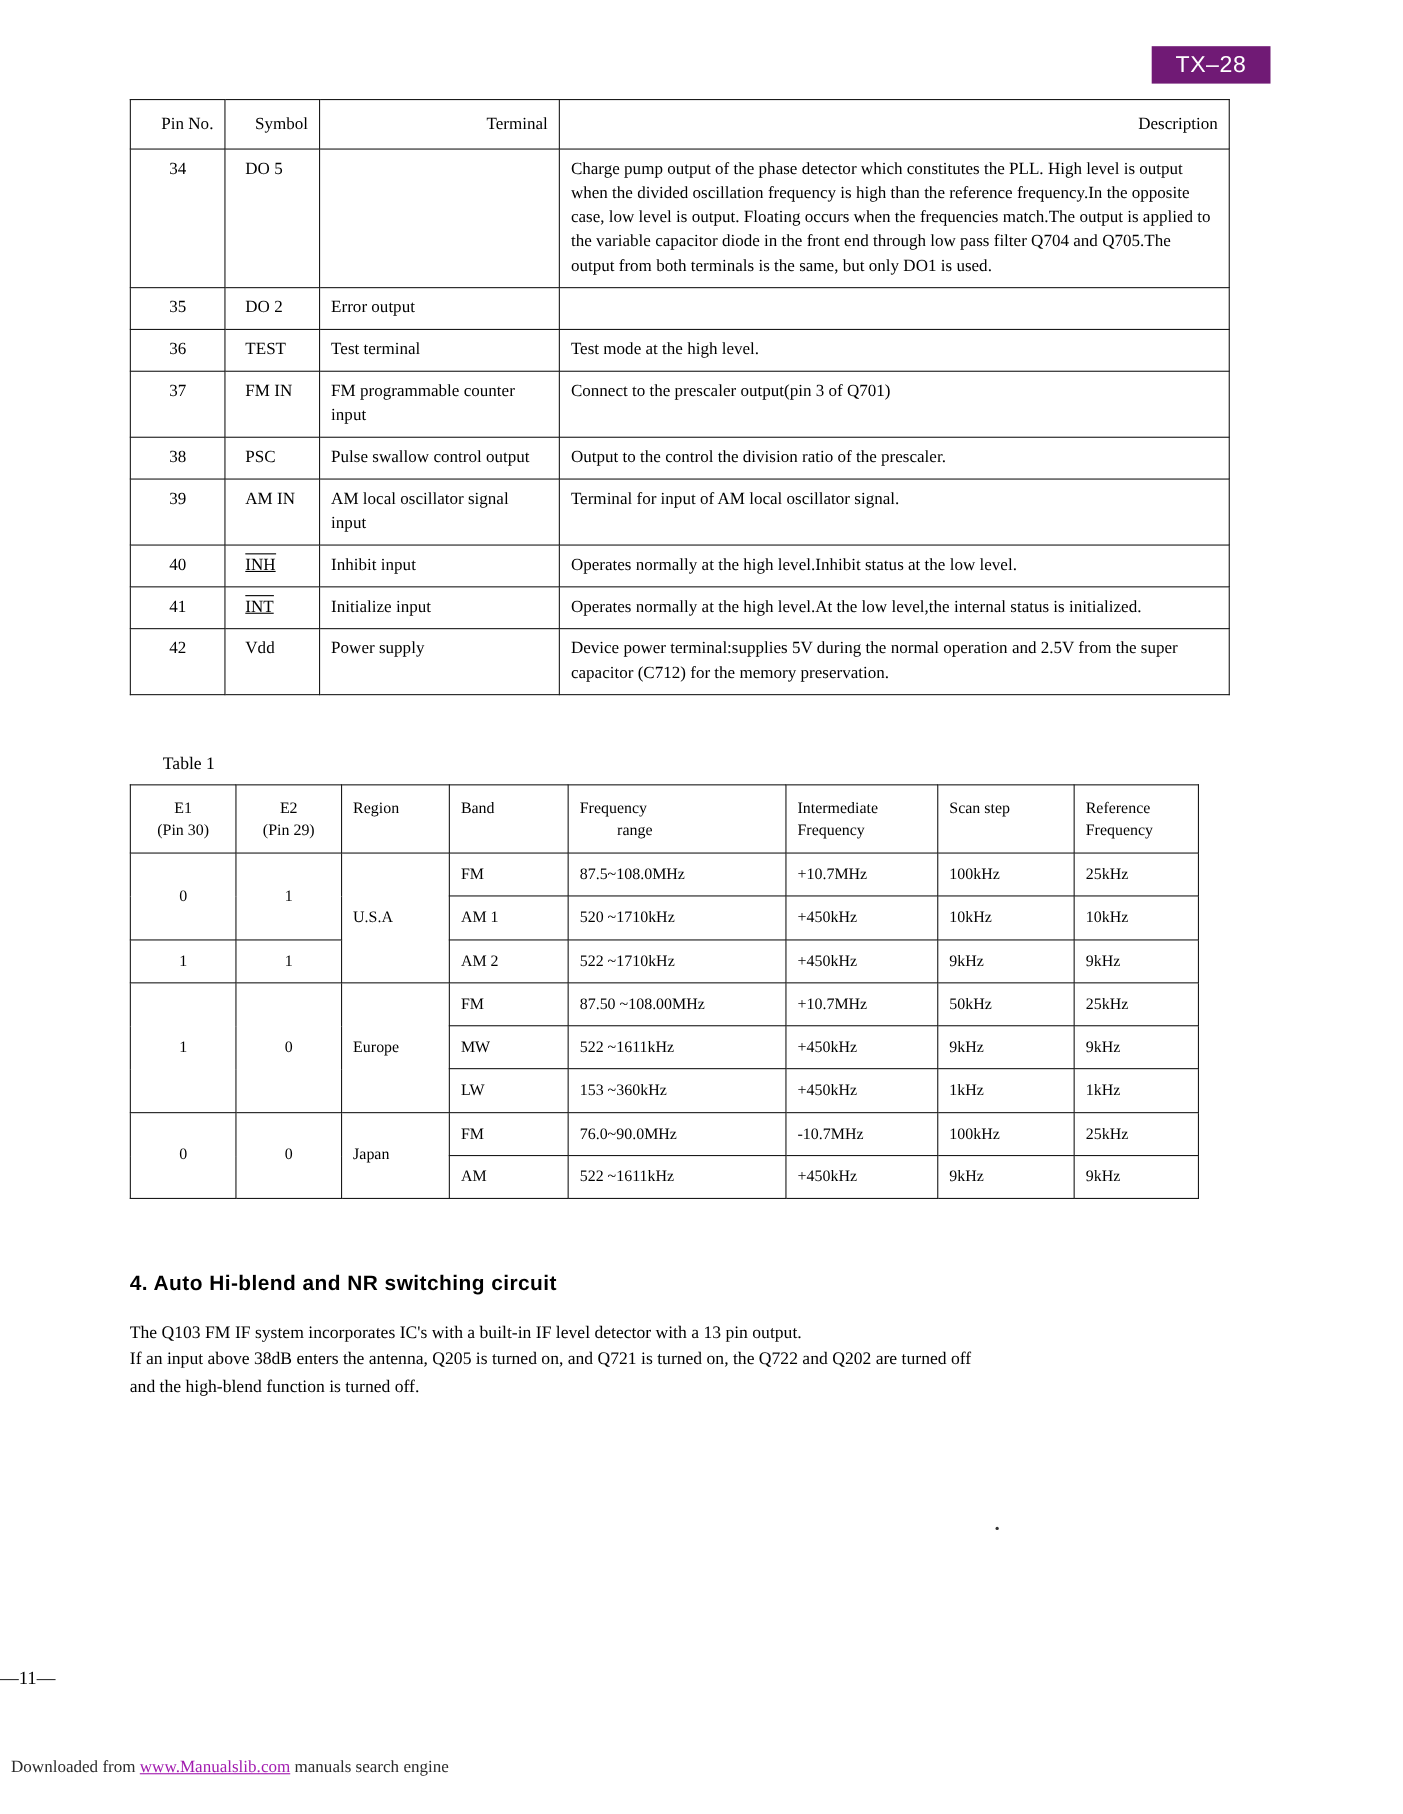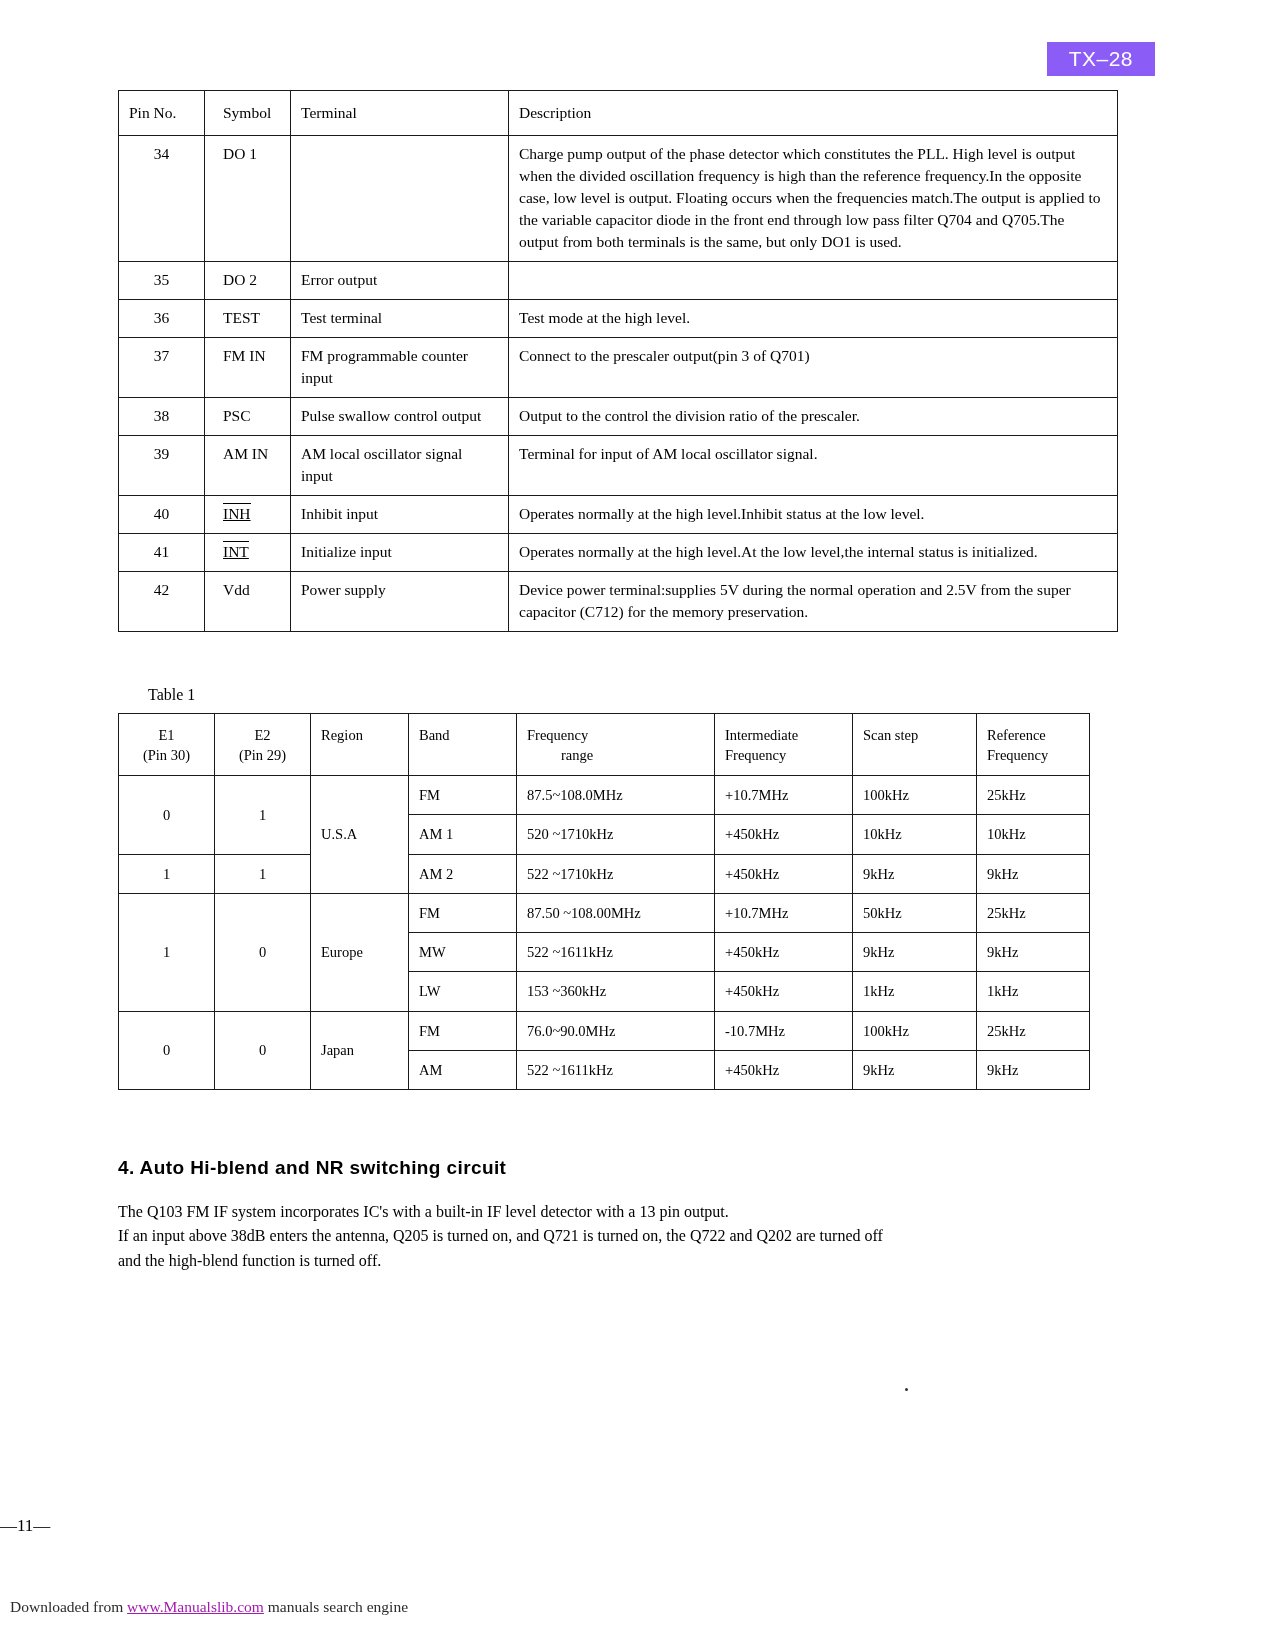--- a/index.html
+++ b/index.html
@@ -9,21 +9,21 @@
     background:#ffffff;
     font-family:"Liberation Serif", serif;
     color:#000;
     position:relative;
     overflow:hidden;
   }
 
   
   .model-badge{
     position:absolute; top:42px; right:120px;
-    background:#8b5cf6; color:#fff;
+    background:#701a75; color:#fff;
     font-family:"Liberation Sans", sans-serif;
     font-size:21px; letter-spacing:.5px;
     padding:6px 22px 7px 22px;
     line-height:1;
   }
 
   
   .page{ position:absolute; left:0; top:0; width:1275px; height:1649px; }
 
   
@@ -32,21 +32,21 @@
     border-collapse:collapse;
     font-size:15.5px;
   }
   .pin-table td, .pin-table th{
     border:1.3px solid #1a1a1a;
     padding:7px 10px 8px 10px;
     vertical-align:top;
     font-weight:normal;
     line-height:1.42;
   }
-  .pin-table th{ text-align:left; padding-top:11px; padding-bottom:11px; }
+  .pin-table th{ text-align:right; padding-top:11px; padding-bottom:11px; }
   .c-pin{ width:86px; text-align:center; }
   .c-sym{ width:86px; text-align:left; padding-left:18px !important; }
   .c-term{ width:218px; }
   .c-desc{ width:auto; }
   .pin-table td.c-pin{ text-align:center; }
   .ovl{ border-top:1.3px solid #000; padding-top:0px; display:inline-block; line-height:1.25;text-decoration:underline; }
   .nb-mid{ border-bottom:none; }
   .nb-top{ border-top:none;font-family:Liberation Serif, serif; }
 
   
@@ -119,21 +119,21 @@
       <tr>
         <th class="c-pin">Pin No.</th>
         <th class="c-sym">Symbol</th>
         <th class="c-term">Terminal</th>
         <th class="c-desc">Description</th>
       </tr>
     </thead>
     <tbody>
       <tr>
         <td class="c-pin">34</td>
-        <td class="c-sym">DO 1</td>
+        <td class="c-sym">DO 5</td>
         <td class="c-term nb-mid" rowspan="1"></td>
         <td class="c-desc nb-mid" rowspan="1">Charge pump output of the phase detector which constitutes the PLL. High level is output when the divided oscillation frequency is high than the reference frequency.In the opposite case, low level is output. Floating occurs when the frequencies match.The output is applied to the variable capacitor diode in the front end through low pass filter Q704 and Q705.The output from both terminals is the same, but only DO1 is used.</td>
       </tr>
       <tr>
         <td class="c-pin">35</td>
         <td class="c-sym">DO 2</td>
         <td class="c-term nb-top">Error output</td>
         <td class="c-desc nb-top"></td>
       </tr>
 

